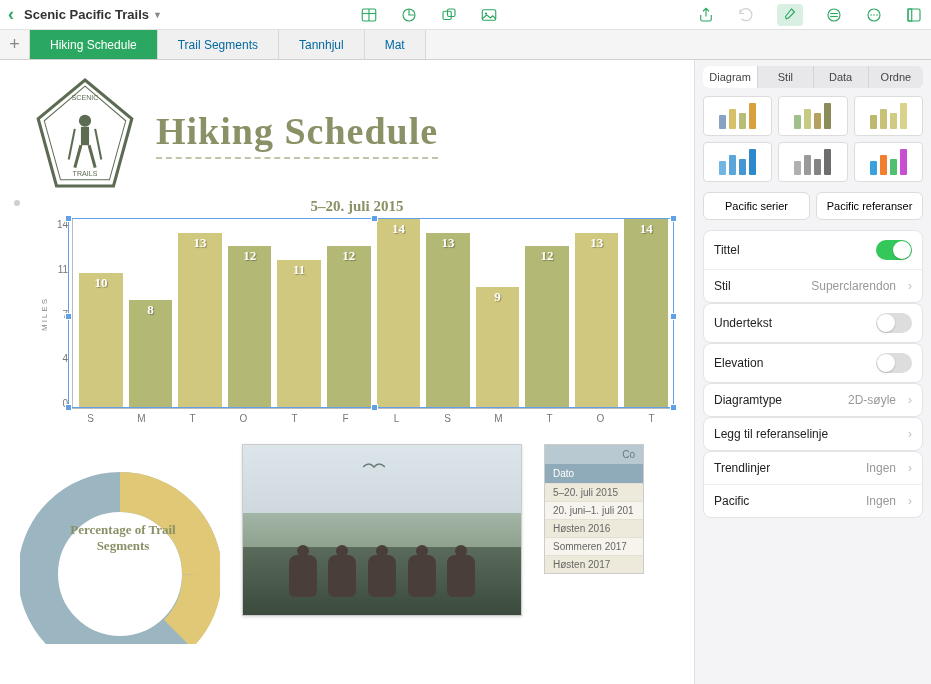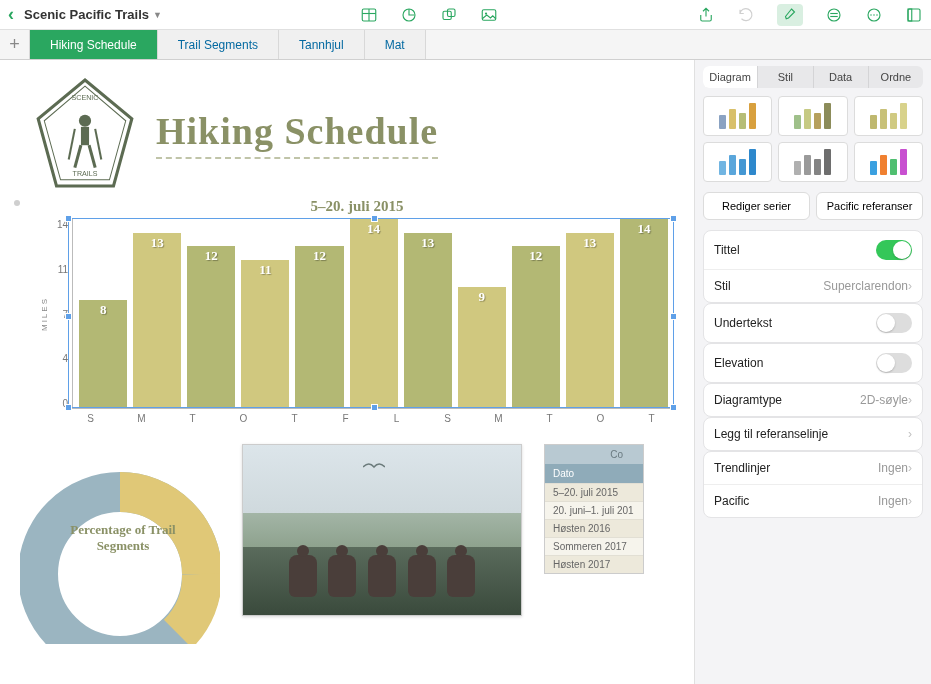--- a/index.html
+++ b/index.html
@@ -51,41 +51,41 @@
 
 .lower-row { display: flex; padding: 10px 0 0 20px; gap: 22px; align-items: flex-start; }
 .donut-wrap { position: relative; width: 200px; height: 200px; }
 .donut-label { position: absolute; top: 78px; left: 48px; width: 110px; text-align: center; font-family: Georgia, serif; font-size: 13px; color: #8a9166; font-weight: bold; line-height: 1.2; }
 .photo-box { width: 280px; height: 172px; border: 1px solid #ccc; background: linear-gradient(#dce5ea 0%, #cfd9dd 40%, #a3b5a6 40%, #8ea28e 60%, #5a6b5c 60%, #3a4a3c 100%); position: relative; box-shadow: 0 1px 3px rgba(0,0,0,0.15); }
 .people { position: absolute; bottom: 18px; left: 40px; right: 40px; height: 55px; display: flex; justify-content: space-around; align-items: flex-end; }
 .person { width: 28px; height: 42px; background: #4a3e3a; border-radius: 8px 8px 6px 6px; position: relative; }
 .person::before { content: ''; position: absolute; top: -10px; left: 8px; width: 12px; height: 12px; background: #4a3e3a; border-radius: 50%; }
 .data-table { border: 1px solid #ccc; font-size: 10px; }
 .data-table .dth { background: #8fabb9; color: #fff; padding: 4px 8px; font-weight: 500; }
-.data-table .dth.top { background: #b8c9d2; text-align: right; padding: 4px 20px; color: #6a7a80;}
+.data-table .dth.top { background: #b8c9d2; text-align: right; padding: 4px 8px; color: #6a7a80;}
 .data-table .dtr { padding: 3px 8px; background: #f6f4ec; border-top: 1px solid #e2dfd4; color: #666; }
 .data-table .dtr:nth-child(odd) { background: #ede9db; }
 
 
 .side-tabs { display: flex; background: #e8e8ea; border-radius: 6px; overflow: hidden; margin-bottom: 8px; }
 .side-tab { flex: 1; text-align: center; font-size: 11px; padding: 5px 0; color: #444; cursor: pointer; }
 .side-tab.active { background: #fff; font-weight: 500; }
 .side-tab + .side-tab { border-left: 1px solid #d4d4d6; }
 
 .style-grid { display: grid; grid-template-columns: repeat(3, 1fr); gap: 6px; margin-bottom: 10px; }
 .style-thumb { height: 40px; background: #fff; border: 1px solid #dcdcdc; border-radius: 4px; display: flex; align-items: flex-end; justify-content: center; gap: 3px; padding: 6px; cursor: pointer; }
 .style-thumb .mb { width: 7px; border-radius: 1px; }
 
 .edit-btns { display: flex; gap: 6px; margin-bottom: 10px; }
 .edit-btn { flex: 1; background: #fff; border: 1px solid #dcdcdc; border-radius: 6px; padding: 7px 4px; font-size: 11px; text-align: center; cursor: pointer; }
 
 .ctrl-group { background: #fff; border: 1px solid #e4e4e6; border-radius: 8px; margin-bottom: 0; }
 .ctrl-row { display: flex; align-items: center; justify-content: space-between; padding: 9px 10px; font-size: 12px; color: #222; cursor: pointer; }
 .ctrl-row + .ctrl-row { border-top: 1px solid #eee; }
-.ctrl-value { color: #999; font-size: 12px; display: flex; align-items: center; gap: 0; }
+.ctrl-value { color: #999; font-size: 12px; display: flex; align-items: center; gap: 12px; }
 .chev { color: #c0c0c0; font-size: 12px; }
 
 .toggle { width: 36px; height: 20px; border-radius: 10px; background: #ddd; position: relative; cursor: pointer; }
 .toggle.on { background: #34c759; }
 .toggle .knob { width: 18px; height: 18px; background: #fff; border-radius: 50%; position: absolute; top: 1px; left: 1px; box-shadow: 0 1px 2px rgba(0,0,0,0.2); }
 .toggle.on .knob { left: 17px; }
 
 .guide-dot { position: absolute; width: 6px; height: 6px; background: #cfcfcf; border-radius: 50%; }
 </style>
 </head>
@@ -212,20 +212,23 @@
       <div class="chart-body">
         <div class="yaxis-label">MILES</div>
         <div class="yaxis" id="yaxis">
             <div>14</div>
             <div>11</div>
             <div>7</div>
             <div>4</div>
             <div>0</div>
           </div>
         <div class="plot" id="plot">
+            <div class="bar" style="height: 71.4286%; background: rgb(208, 200, 127);">
+              <div class="bar-label">10</div>
+            </div>
             <div class="bar" style="height: 57.1429%; background: rgb(179, 184, 116);">
               <div class="bar-label">8</div>
             </div>
             <div class="bar" style="height: 92.8571%; background: rgb(208, 200, 127);">
               <div class="bar-label">13</div>
             </div>
             <div class="bar" style="height: 85.7143%; background: rgb(179, 184, 116);">
               <div class="bar-label">12</div>
             </div>
             <div class="bar" style="height: 78.5714%; background: rgb(208, 200, 127);">
@@ -360,21 +363,21 @@
         </div>
         <div class="style-thumb">
           <div class="mb" style="background: rgb(58, 160, 224); height: 14px;"></div>
           <div class="mb" style="background: rgb(240, 128, 48); height: 20px;"></div>
           <div class="mb" style="background: rgb(79, 191, 112); height: 16px;"></div>
           <div class="mb" style="background: rgb(200, 80, 208); height: 26px;"></div>
         </div>
       </div>
 
     <div class="edit-btns">
-      <div class="edit-btn">Rediger serier</div>
+      <div class="edit-btn">Pacific serier</div>
       <div class="edit-btn">Pacific referanser</div>
     </div>
 
     <div class="ctrl-group">
       <div class="ctrl-row">
         <span>Tittel</span>
         <div class="toggle on">
             <div class="knob"></div>
           </div>
       </div>

